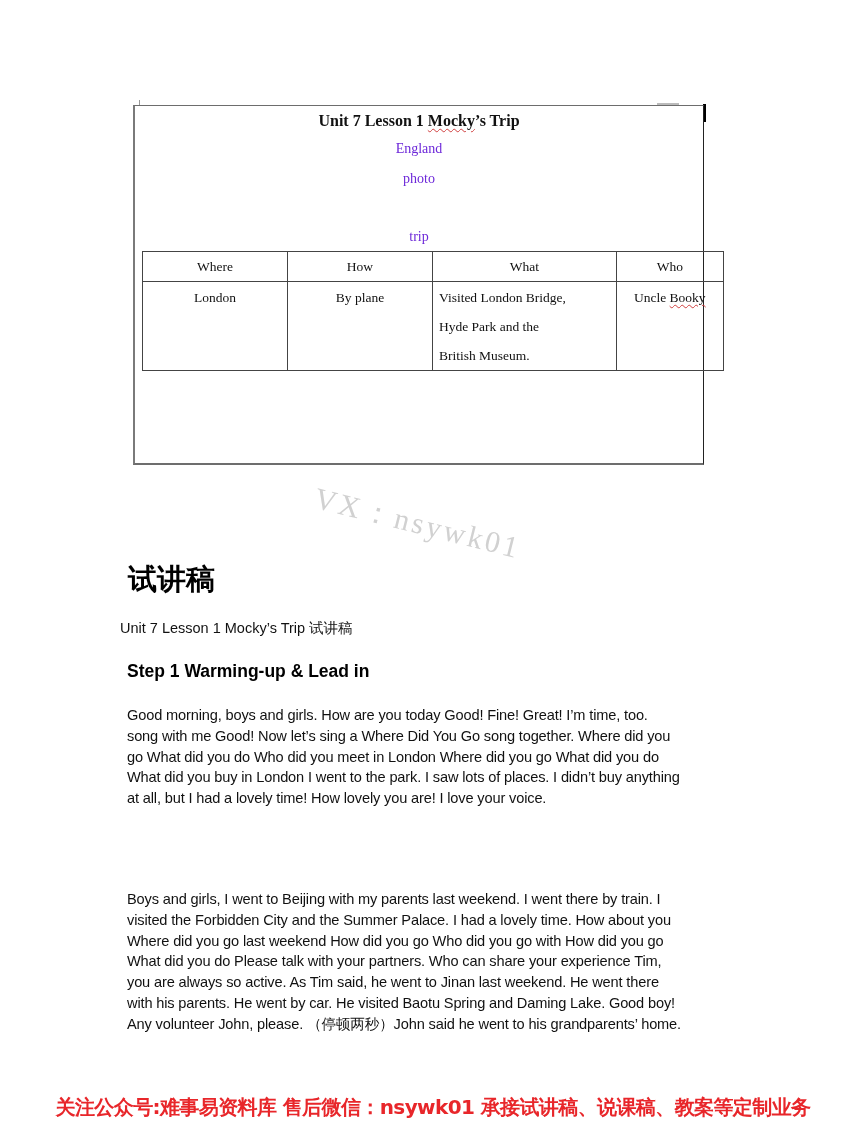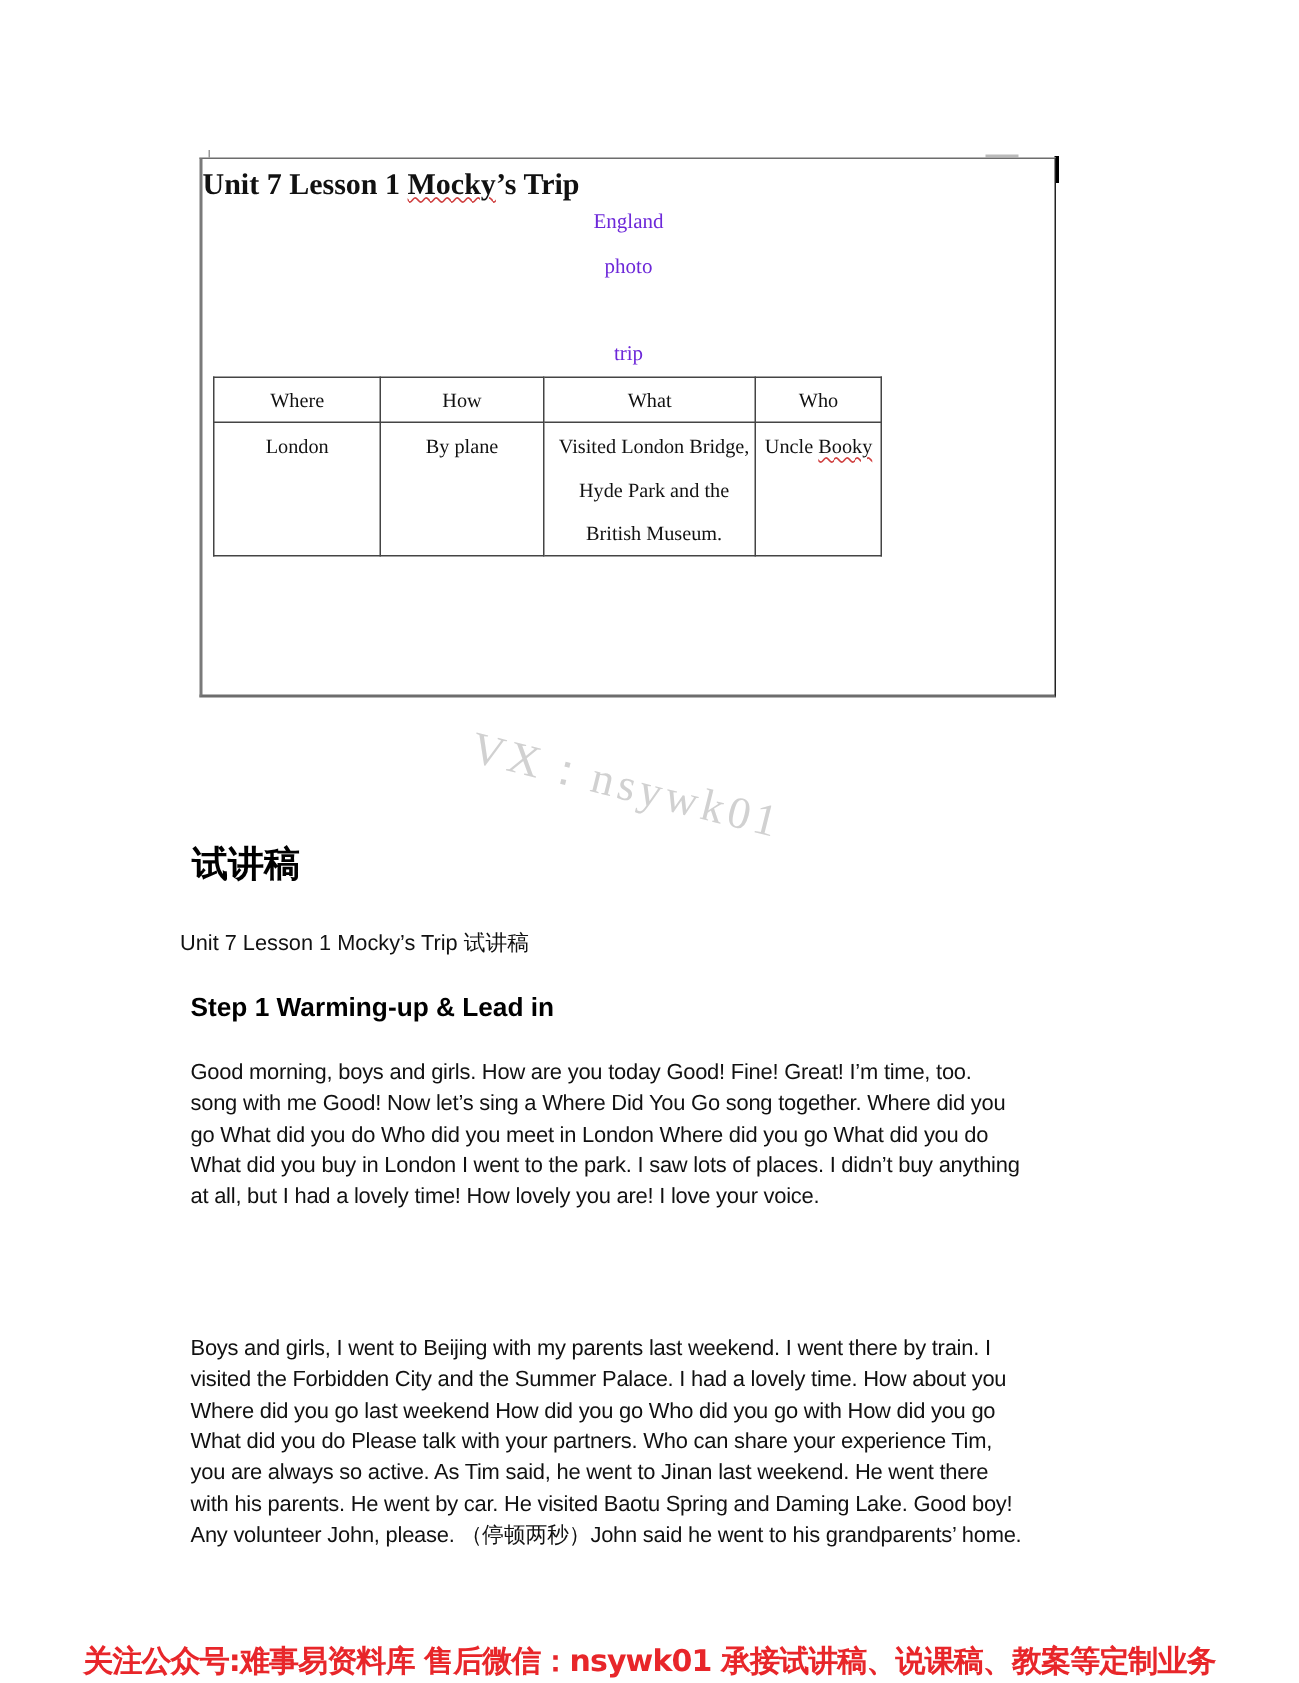--- a/index.html
+++ b/index.html
@@ -11,47 +11,47 @@
       position: absolute; left: 133px; top: 105px; width: 571px; height: 360px;
       border-top: 1px solid #6d6d6d; border-left: 2px solid #7a7a7a;
       border-right: 1px solid #222; border-bottom: 2px solid #6d6d6d;
       background: #fff;
       font-family: "Liberation Serif", "DejaVu Serif", serif;
     }
     .board-corner-tick { position: absolute; left: 139px; top: 100px; width: 1px; height: 6px; background: #999; }
     .board-corner-tick2 { position: absolute; left: 657px; top: 103px; width: 22px; height: 2px; background: #bbb; }
     .board-right-mark { position: absolute; left: 703px; top: 104px; width: 3px; height: 18px; background: #000; }
 
-    .board-title { position: absolute; left: 0; right: 0; top: 6px; text-align: left; font-weight: bold; font-size: 20px; color: #111; }
+    .board-title { position: absolute; left: 0; right: 0; top: 6px; text-align: center; font-weight: bold; font-size: 16px; color: #111; }
     .squiggle { text-decoration: underline wavy #d04040; text-decoration-thickness: 1px; text-underline-offset: 2px; }
     .board-word { position: absolute; left: 0; right: 0; text-align: center; font-size: 14px; color: #6d28d9; }
 
     table.trip {
-      position: absolute; left: 7px; top: 145px; width: 446px;
+      position: absolute; left: 7px; top: 145px; width: 582px;
       border-collapse: collapse; font-size: 13.5px; color: #111;
     }
     table.trip th, table.trip td {
       border: 1px solid #444; font-weight: normal; vertical-align: top;
     }
     table.trip th { height: 30px; text-align: center; vertical-align: middle; }
     table.trip td { height: 87px; padding-top: 6px; text-align: center; line-height: 29px; }
-    table.trip td.what { text-align: center; padding-left: 6px; padding-top: 0; line-height: 29px; padding-top: 1px; }
+    table.trip td.what { text-align: left; padding-left: 6px; padding-top: 0; line-height: 29px; padding-top: 1px; }
     table.trip td.center-top { line-height: 18px; padding-top: 7px; }
 
     
     .watermark {
       position: absolute; left: 310px; top: 518px;
       font-family: "Liberation Serif", "DejaVu Serif", serif;
       font-size: 30px; color: #c9c9c9; letter-spacing: 3px;
       transform: rotate(14deg) scaleY(-1) scaleX(1); transform-origin: left top;
       opacity: 0.85;
     }
     .watermark-inner { display: inline-block; transform: scaleY(-1); }
 
-    .heading-cn { position: absolute; left: 128px; top: 560px; font-size: 24px; font-weight: bold; color: #000; font-family: "DejaVu Sans", sans-serif; }
+    .heading-cn { position: absolute; left: 128px; top: 560px; font-size: 29px; font-weight: bold; color: #000; font-family: "DejaVu Sans", sans-serif; }
     .subtitle { position: absolute; left: 120px; top: 619px; font-size: 14.5px; color: #111; font-family: "Liberation Sans", "DejaVu Sans", sans-serif; }
     .step-heading { position: absolute; left: 127px; top: 661px; font-size: 17.5px; font-weight: bold; color: #000; text-align: right; }
 
     .para {
       position: absolute; left: 127px; width: 620px;
       font-size: 14.6px; line-height: 20.8px; color: #111;
       font-family: "Liberation Sans", "DejaVu Sans", sans-serif;
       letter-spacing: -0.15px;
     }
     .para .line { display: block; white-space: nowrap; }

